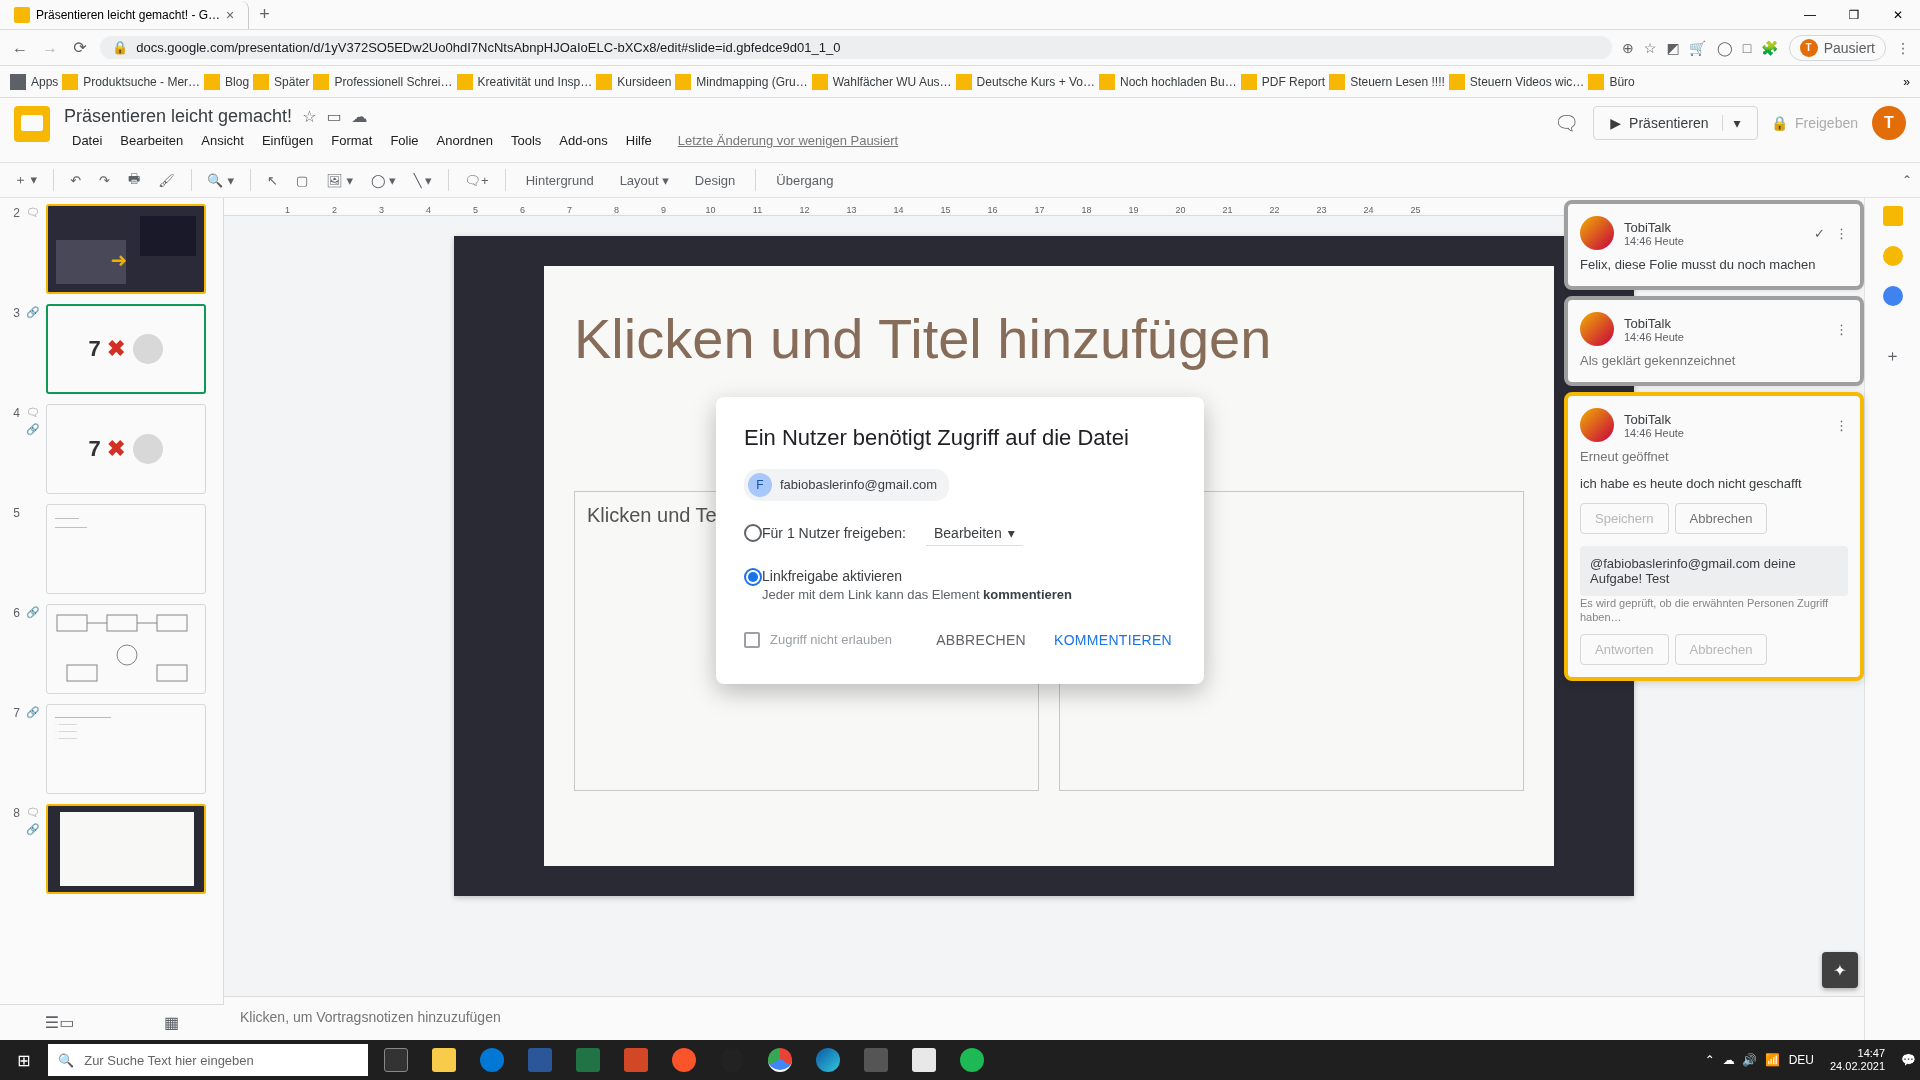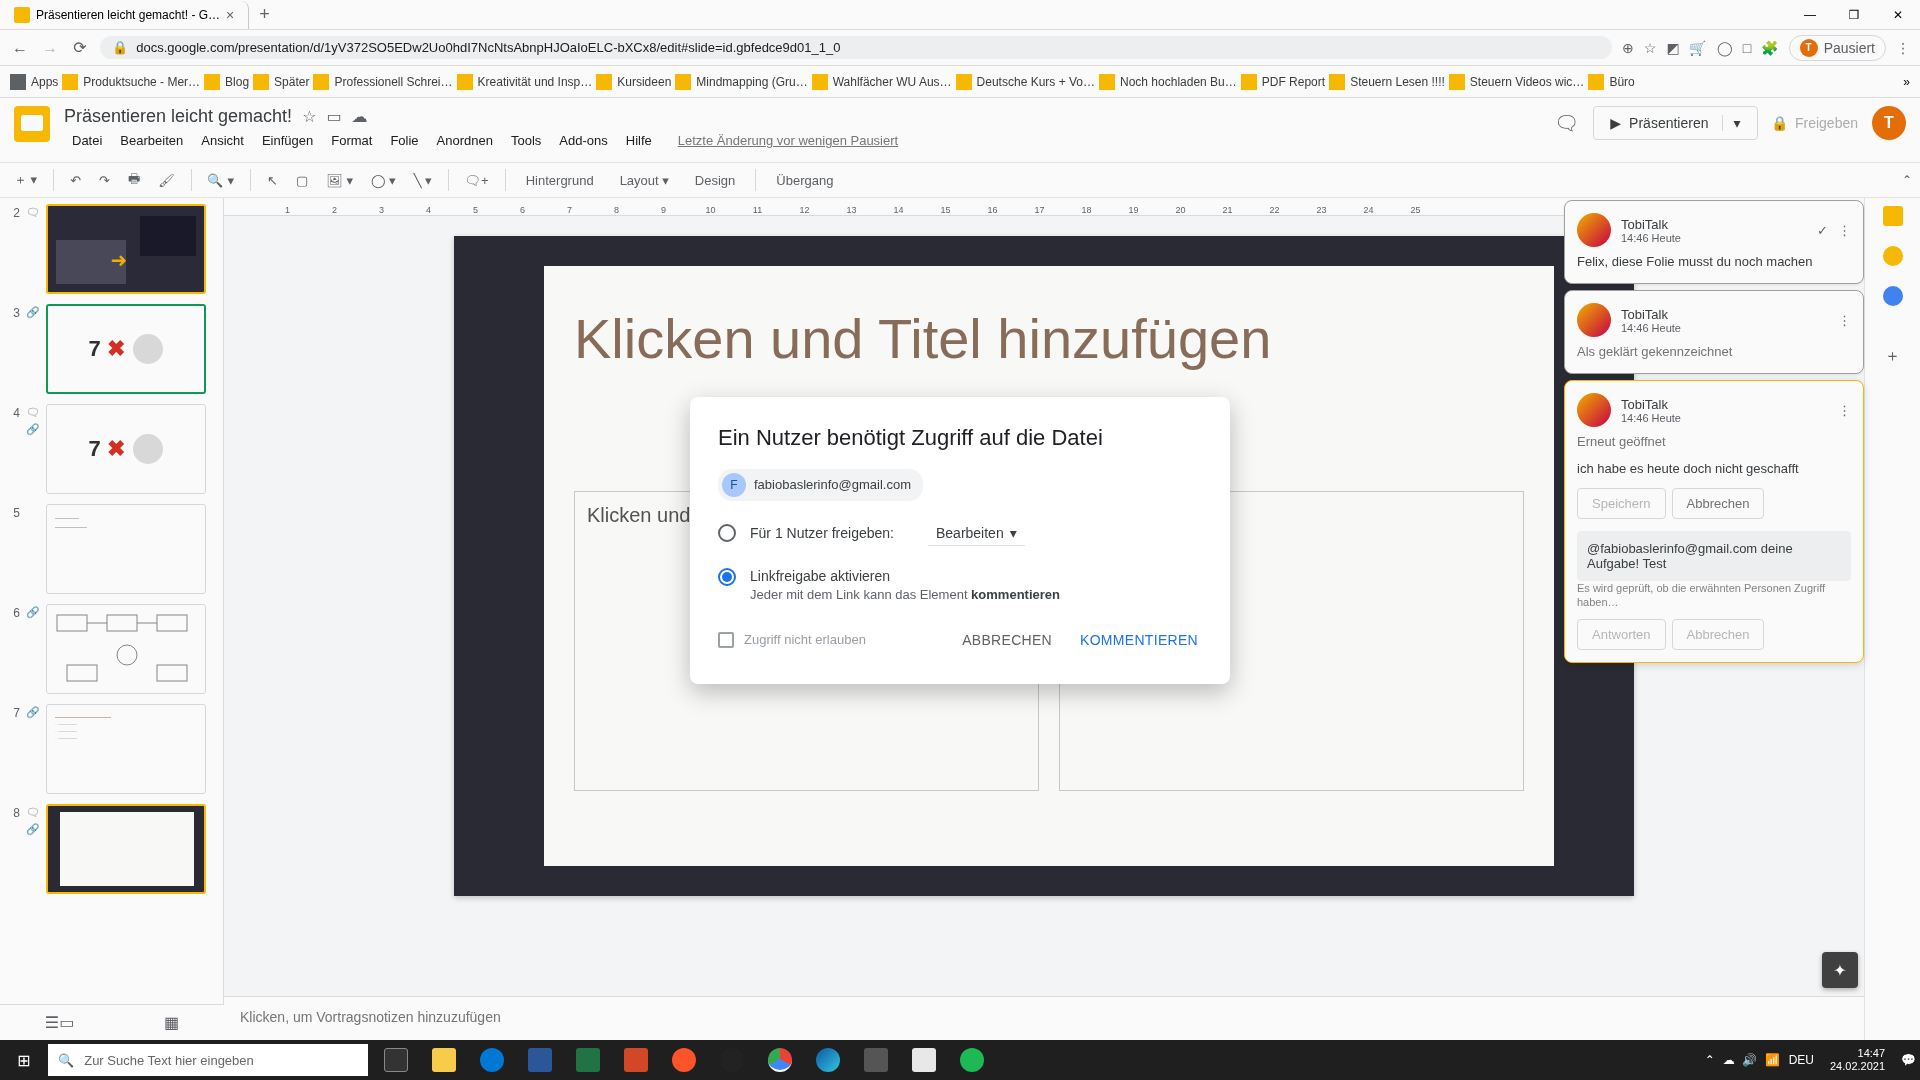--- a/index.html
+++ b/index.html
@@ -64,39 +64,39 @@
 .canvas-wrap{padding:20px 40px;display:flex;justify-content:center}
 .slide{width:1180px;height:660px;background:#2b2b37;position:relative;box-shadow:0 2px 6px rgba(0,0,0,0.2)}
 .slide-inner{position:absolute;top:30px;left:90px;right:80px;bottom:30px;background:#fdfdfc;padding:40px 30px}
 .slide-title{font-size:56px;color:#8b6f5c;font-weight:300}
 .slide-boxes{display:flex;gap:20px;margin-top:120px}
 .slide-box{flex:1;height:300px;border:1px solid #ccc;padding:12px;font-size:20px;color:#555}
 .notes-area{position:absolute;bottom:0;left:224px;right:56px;height:44px;background:#fff;border-top:1px solid #e0e0e0;padding:12px 16px;font-size:14px;color:#787878}
 .right-rail{width:56px;background:#fff;border-left:1px solid #e8e8e8;display:flex;flex-direction:column;align-items:center;padding-top:8px;gap:20px}
 .rail-ic{width:20px;height:20px;border-radius:3px}
 .comment-panel{position:absolute;right:56px;top:2px;width:300px;background:transparent;z-index:5}
-.c-card{background:#fff;border:1px solid #a3a3a3;border-radius:8px;padding:12px;margin-bottom:6px;box-shadow:0 1px 3px rgba(0,0,0,0.08);font-size:13px}
+.c-card{background:#fff;border:4px solid #a3a3a3;border-radius:8px;padding:12px;margin-bottom:6px;box-shadow:0 1px 3px rgba(0,0,0,0.08);font-size:13px}
 .c-head{display:flex;align-items:center;gap:10px;margin-bottom:6px;position:relative}
 .c-av{width:34px;height:34px;border-radius:50%;background:linear-gradient(135deg,#f4b400,#c04);flex-shrink:0}
 .c-name{font-weight:500;color:#3c4043;font-size:13px}
 .c-time{font-size:11px;color:#5f6368}
 .c-actions{margin-left:auto;color:#5f6368;display:flex;gap:10px}
 .c-text{color:#3c4043;line-height:1.4}
 .c-text.italic{color:#777}
 .c-btns{display:flex;gap:6px;margin-top:10px}
 .c-btn{border:1px solid #dadce0;border-radius:4px;padding:7px 14px;font-size:13px;color:#757575;background:#fff}
 .c-btn.dim{color:#bbb}
 .c-mention{background:#f1f3f4;border-radius:4px;padding:10px;font-size:13px;color:#3c4043;}
 .c-note{font-size:11px;color:#888;line-height:1.3}
 .overlay{position:fixed;top:0;left:0;right:0;bottom:0;background:rgba(0,0,0,0.02);z-index:50;display:flex;align-items:center;justify-content:center}
-.dialog{width:540px;background:#fff;border-radius:8px;box-shadow:0 8px 24px rgba(0,0,0,0.25);padding:28px}
+.dialog{width:488px;background:#fff;border-radius:8px;box-shadow:0 8px 24px rgba(0,0,0,0.25);padding:28px}
 .dlg-title{font-size:22px;color:#202124;font-weight:500;margin-bottom:18px}
 .user-chip{display:inline-flex;align-items:center;gap:8px;background:#f1f3f4;border-radius:14px;padding:4px 12px 4px 4px;font-size:13px;color:#3c4043;margin-bottom:20px}
 .user-chip .ua{width:24px;height:24px;border-radius:50%;background:#a8c7fa;color:#174ea6;display:flex;align-items:center;justify-content:center;font-size:12px;font-weight:500}
-.radio-row{display:flex;align-items:center;gap:14px;margin-bottom:22px}
+.radio-row{display:flex;align-items:center;margin-bottom:22px}
 .radio{width:18px;height:18px;border:2px solid #5f6368;border-radius:50%;flex-shrink:0;position:relative}
 .radio.checked{border-color:#1a73e8}
 .radio.checked::after{content:"";position:absolute;top:2px;left:2px;width:10px;height:10px;background:#1a73e8;border-radius:50%}
 .radio-label{font-size:14px;font-weight:500;color:#3c4043}
 .radio-sub{font-size:13px;color:#5f6368;margin-top:3px}
 .radio-sub b{font-weight:bold;color:#3c4043}
 .perm-dd{display:flex;align-items:center;gap:6px;font-size:14px;color:#3c4043;border-bottom:1px solid #dadce0;padding:4px 8px;margin-left:20px}
 .dlg-foot{display:flex;align-items:center;margin-top:14px}
 .chk{width:16px;height:16px;border:2px solid #9aa0a6;border-radius:2px;margin-right:10px}
 .chk-label{font-size:13px;color:#9aa0a6}

